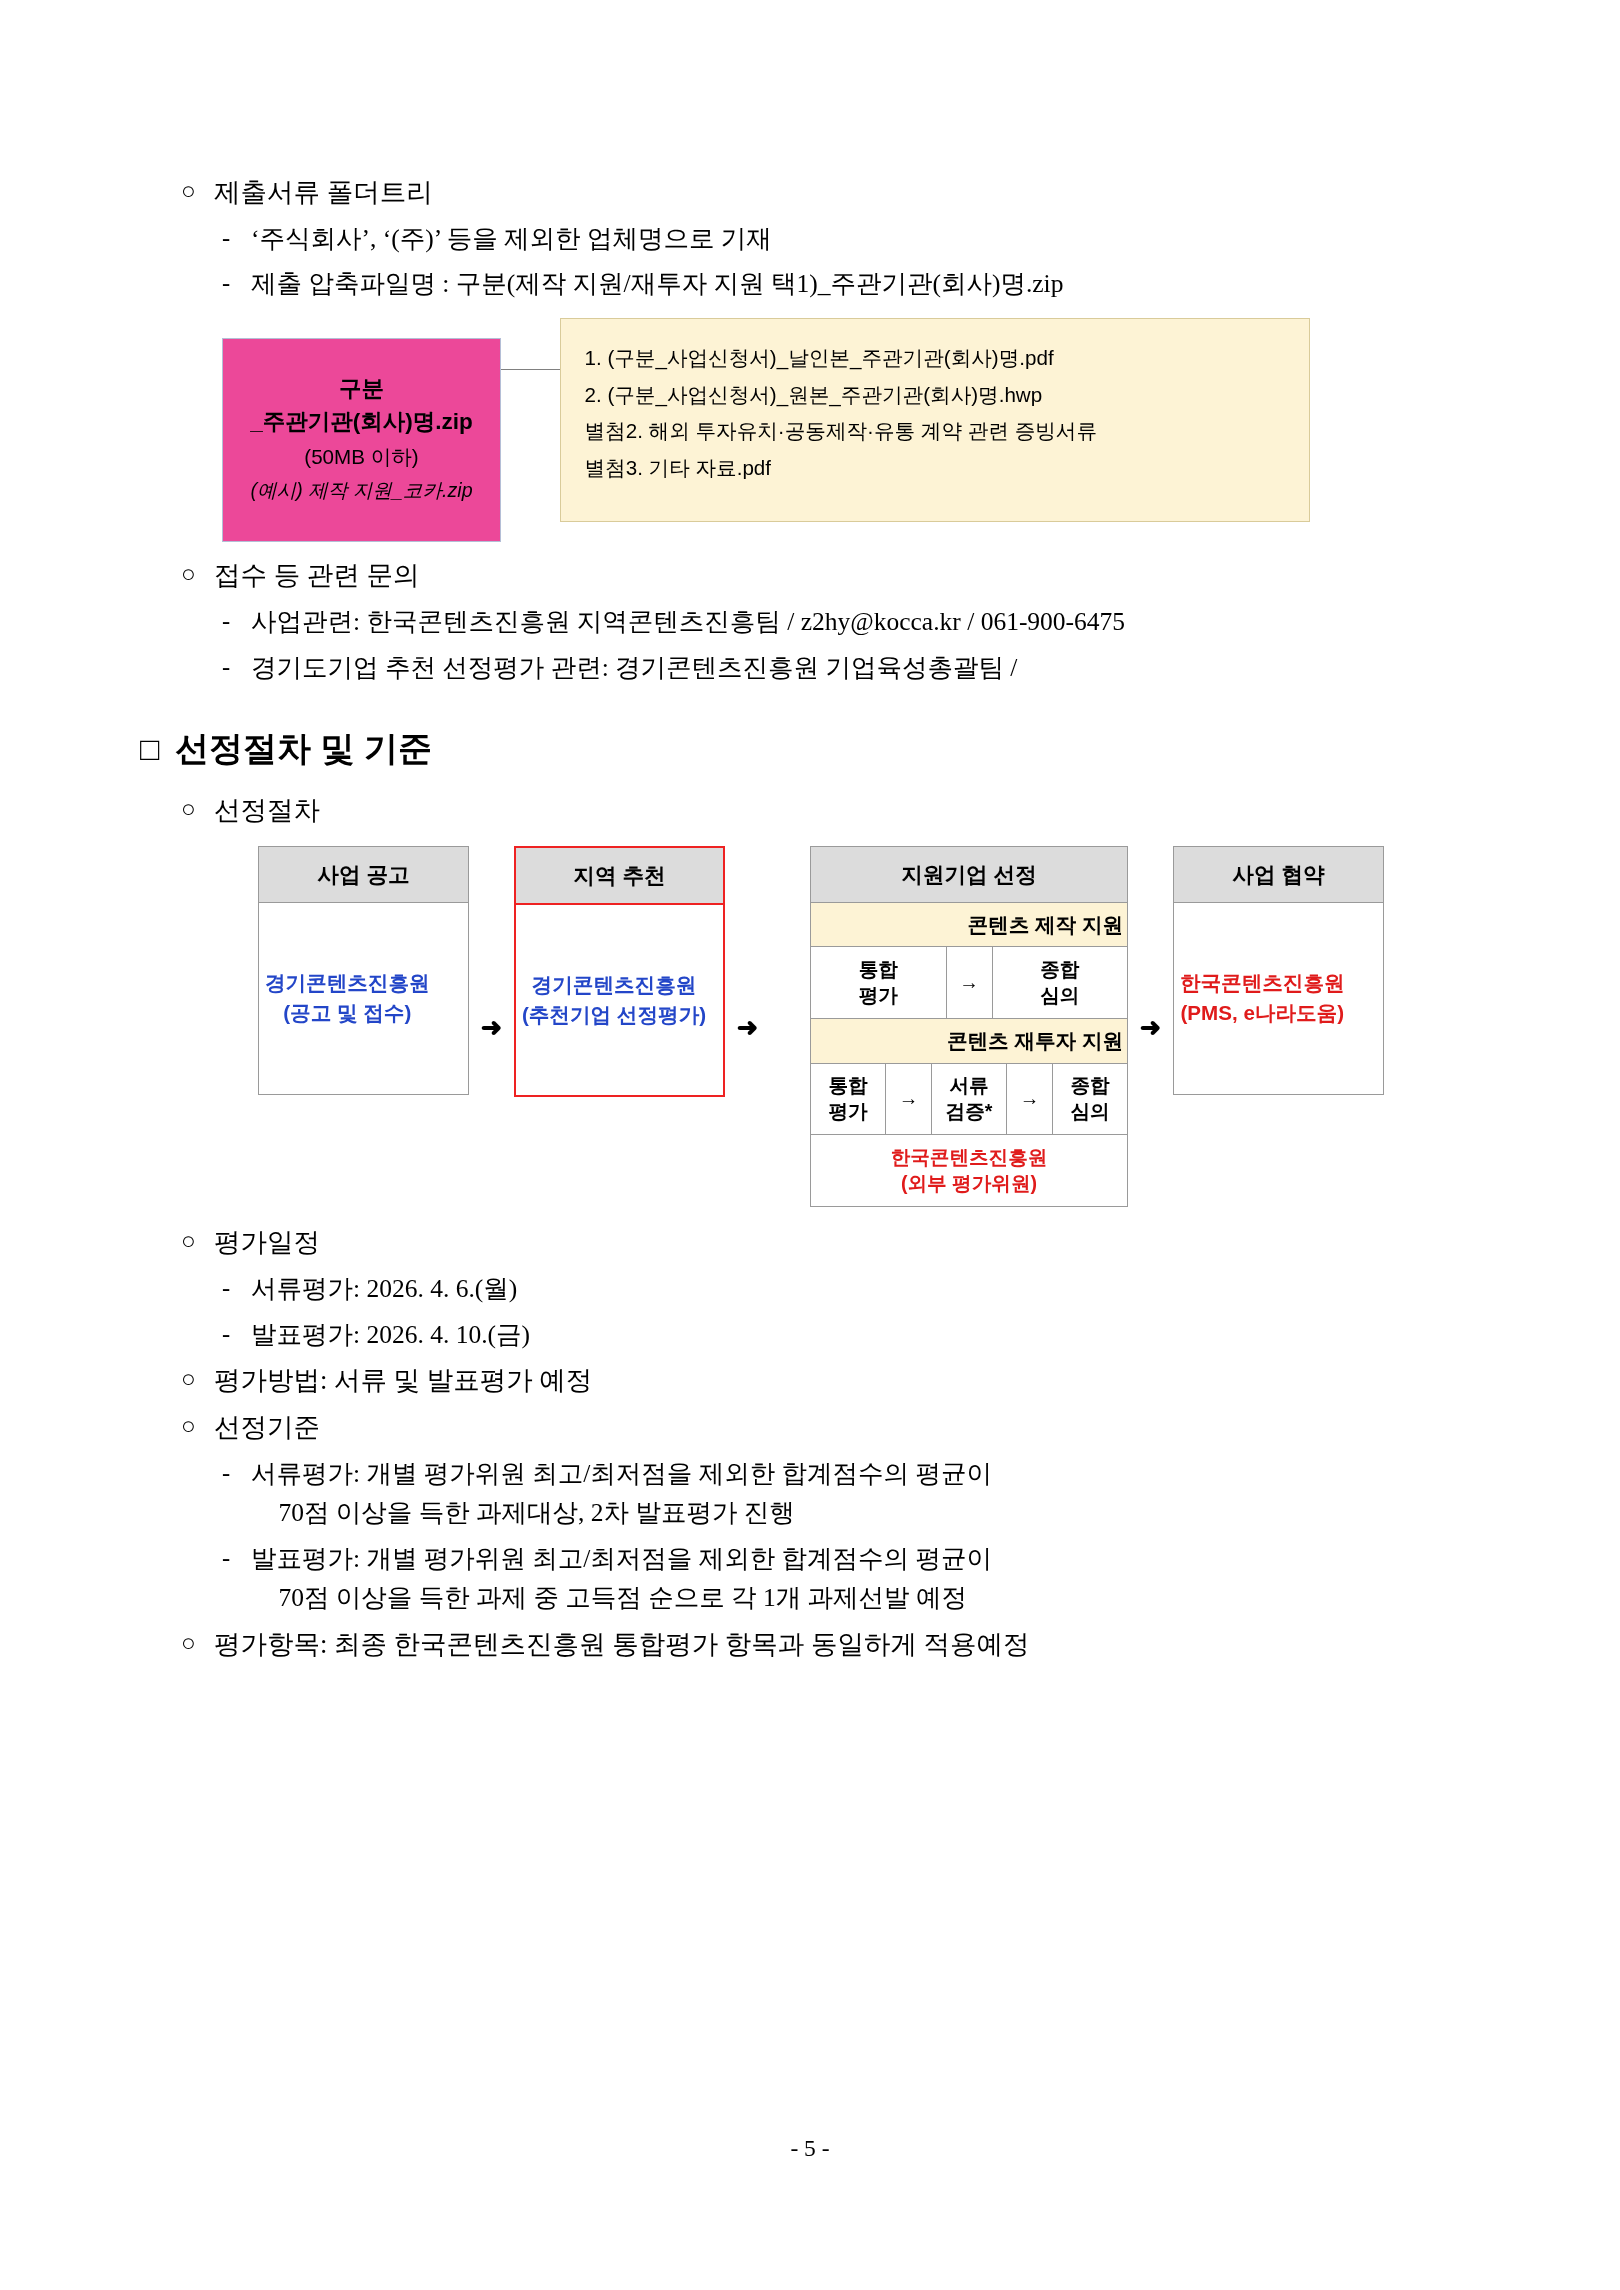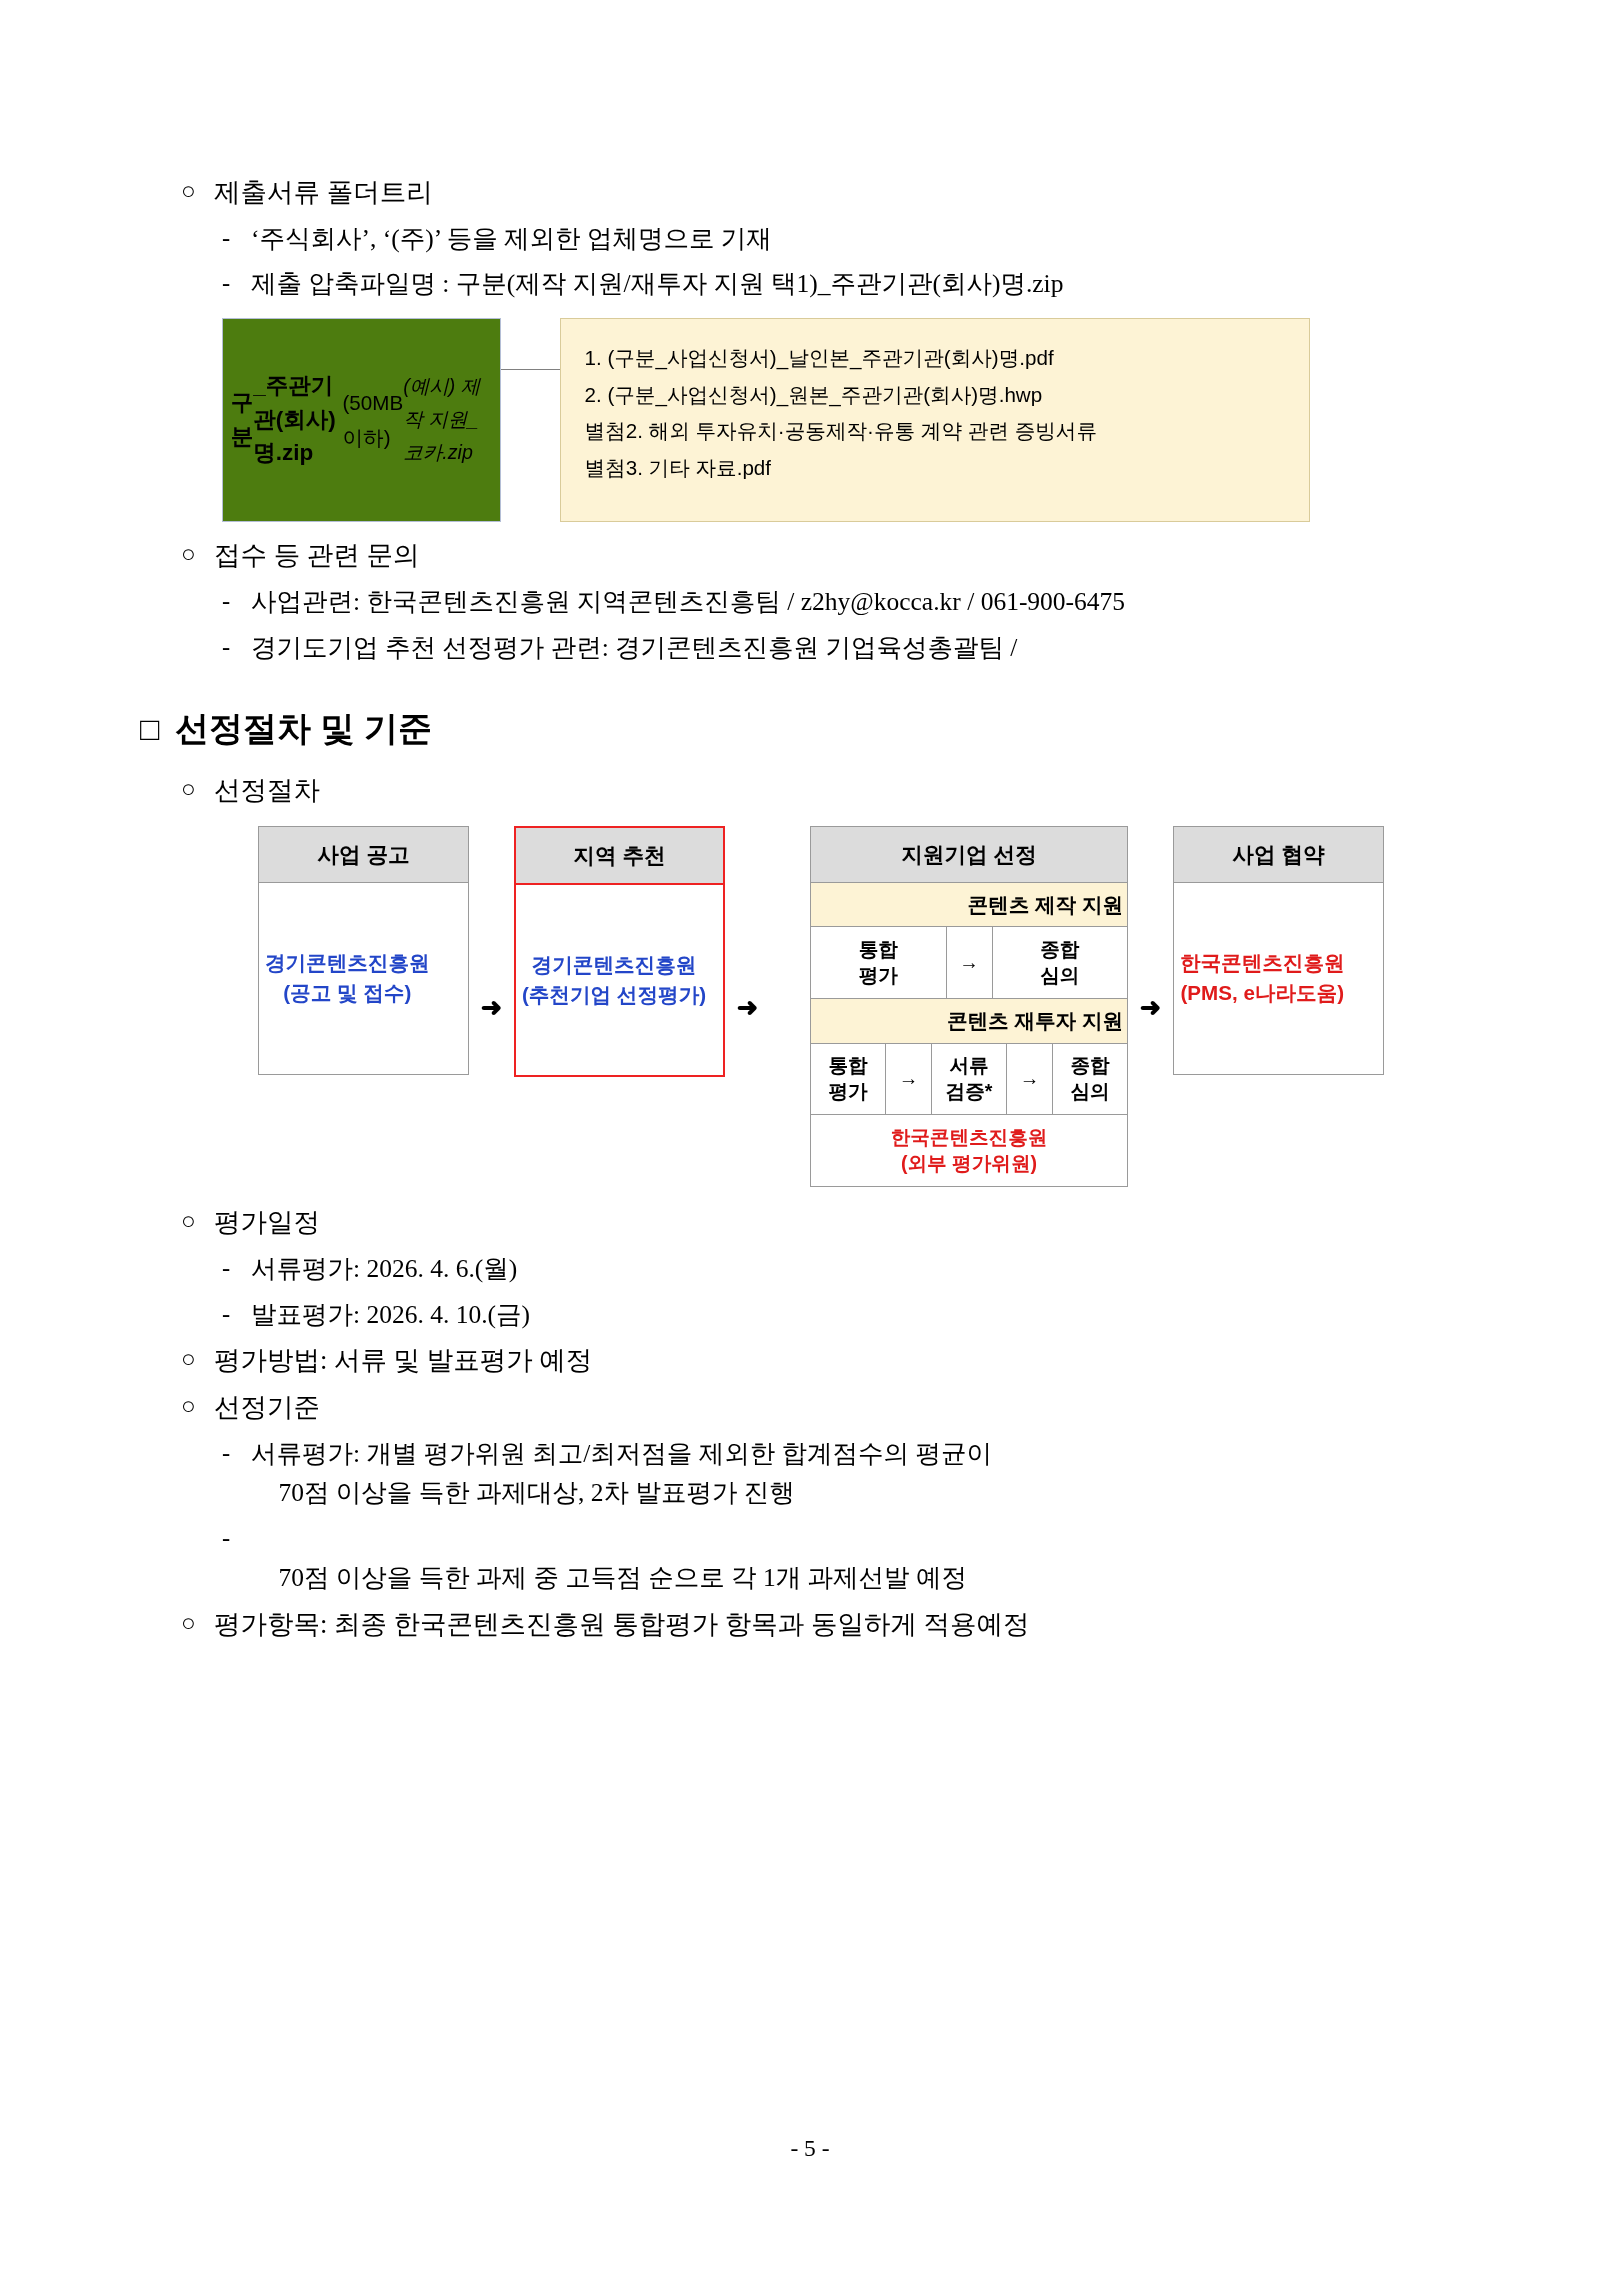--- a/index.html
+++ b/index.html
@@ -56,29 +56,30 @@
   .tree-wrap {
     position: relative;
     margin: 13.7px 0 13.7px 41px;
     display: flex;
     align-items: flex-start;
     width: 1088px;
   }
   .tree-left {
     width: 279px;
     min-height: 204px;
-    background: #4d7c0f;
+    background: #ec4899;
     border: 1px solid #b4bed6;
     box-sizing: border-box;
     display: flex;
-    flex-direction: row;
+    flex-direction: column;
     align-items: center;
     justify-content: center;
     padding: 13.7px 7.8px;
     font-family: "Liberation Sans", sans-serif;
+    margin-top: 20px;
   }
   .tree-left .l1 { font-weight: bold; font-size: 22.5px; line-height: 1.5; }
   .tree-left .l2 { font-weight: bold; font-size: 22.5px; line-height: 1.5; }
   .tree-left .l3 { font-size: 20.6px; line-height: 1.7; }
   .tree-left .l4 { font-size: 19.6px; font-style: italic; line-height: 1.7; }
 
   .connector {
     position: relative;
     width: 59px;
     align-self: stretch;
@@ -415,21 +416,21 @@
       <span class="bullet-dash">-</span>
       <span class="txt">
         <span>서류평가: 개별 평가위원 최고/최저점을 제외한 합계점수의 평균이</span><br>
         <span style="display:inline-block;padding-left:27.4px;">70점 이상을 득한 과제대상, 2차 발표평가 진행</span>
       </span>
     </div>
     <div class="sp6"></div>
     <div class="row lvl2">
       <span class="bullet-dash">-</span>
       <span class="txt">
-        <br>
+        <span>발표평가: 개별 평가위원 최고/최저점을 제외한 합계점수의 평균이</span><br>
         <span style="display:inline-block;padding-left:27.4px;">70점 이상을 득한 과제 중 고득점 순으로 각 1개 과제선발 예정</span>
       </span>
     </div>
     <div class="sp6"></div>
 
     <div class="row lvl1">
       <span class="bullet-circle">○</span>
       <span class="txt">평가항목: 최종 한국콘텐츠진흥원 통합평가 항목과 동일하게 적용예정</span>
     </div>
 

